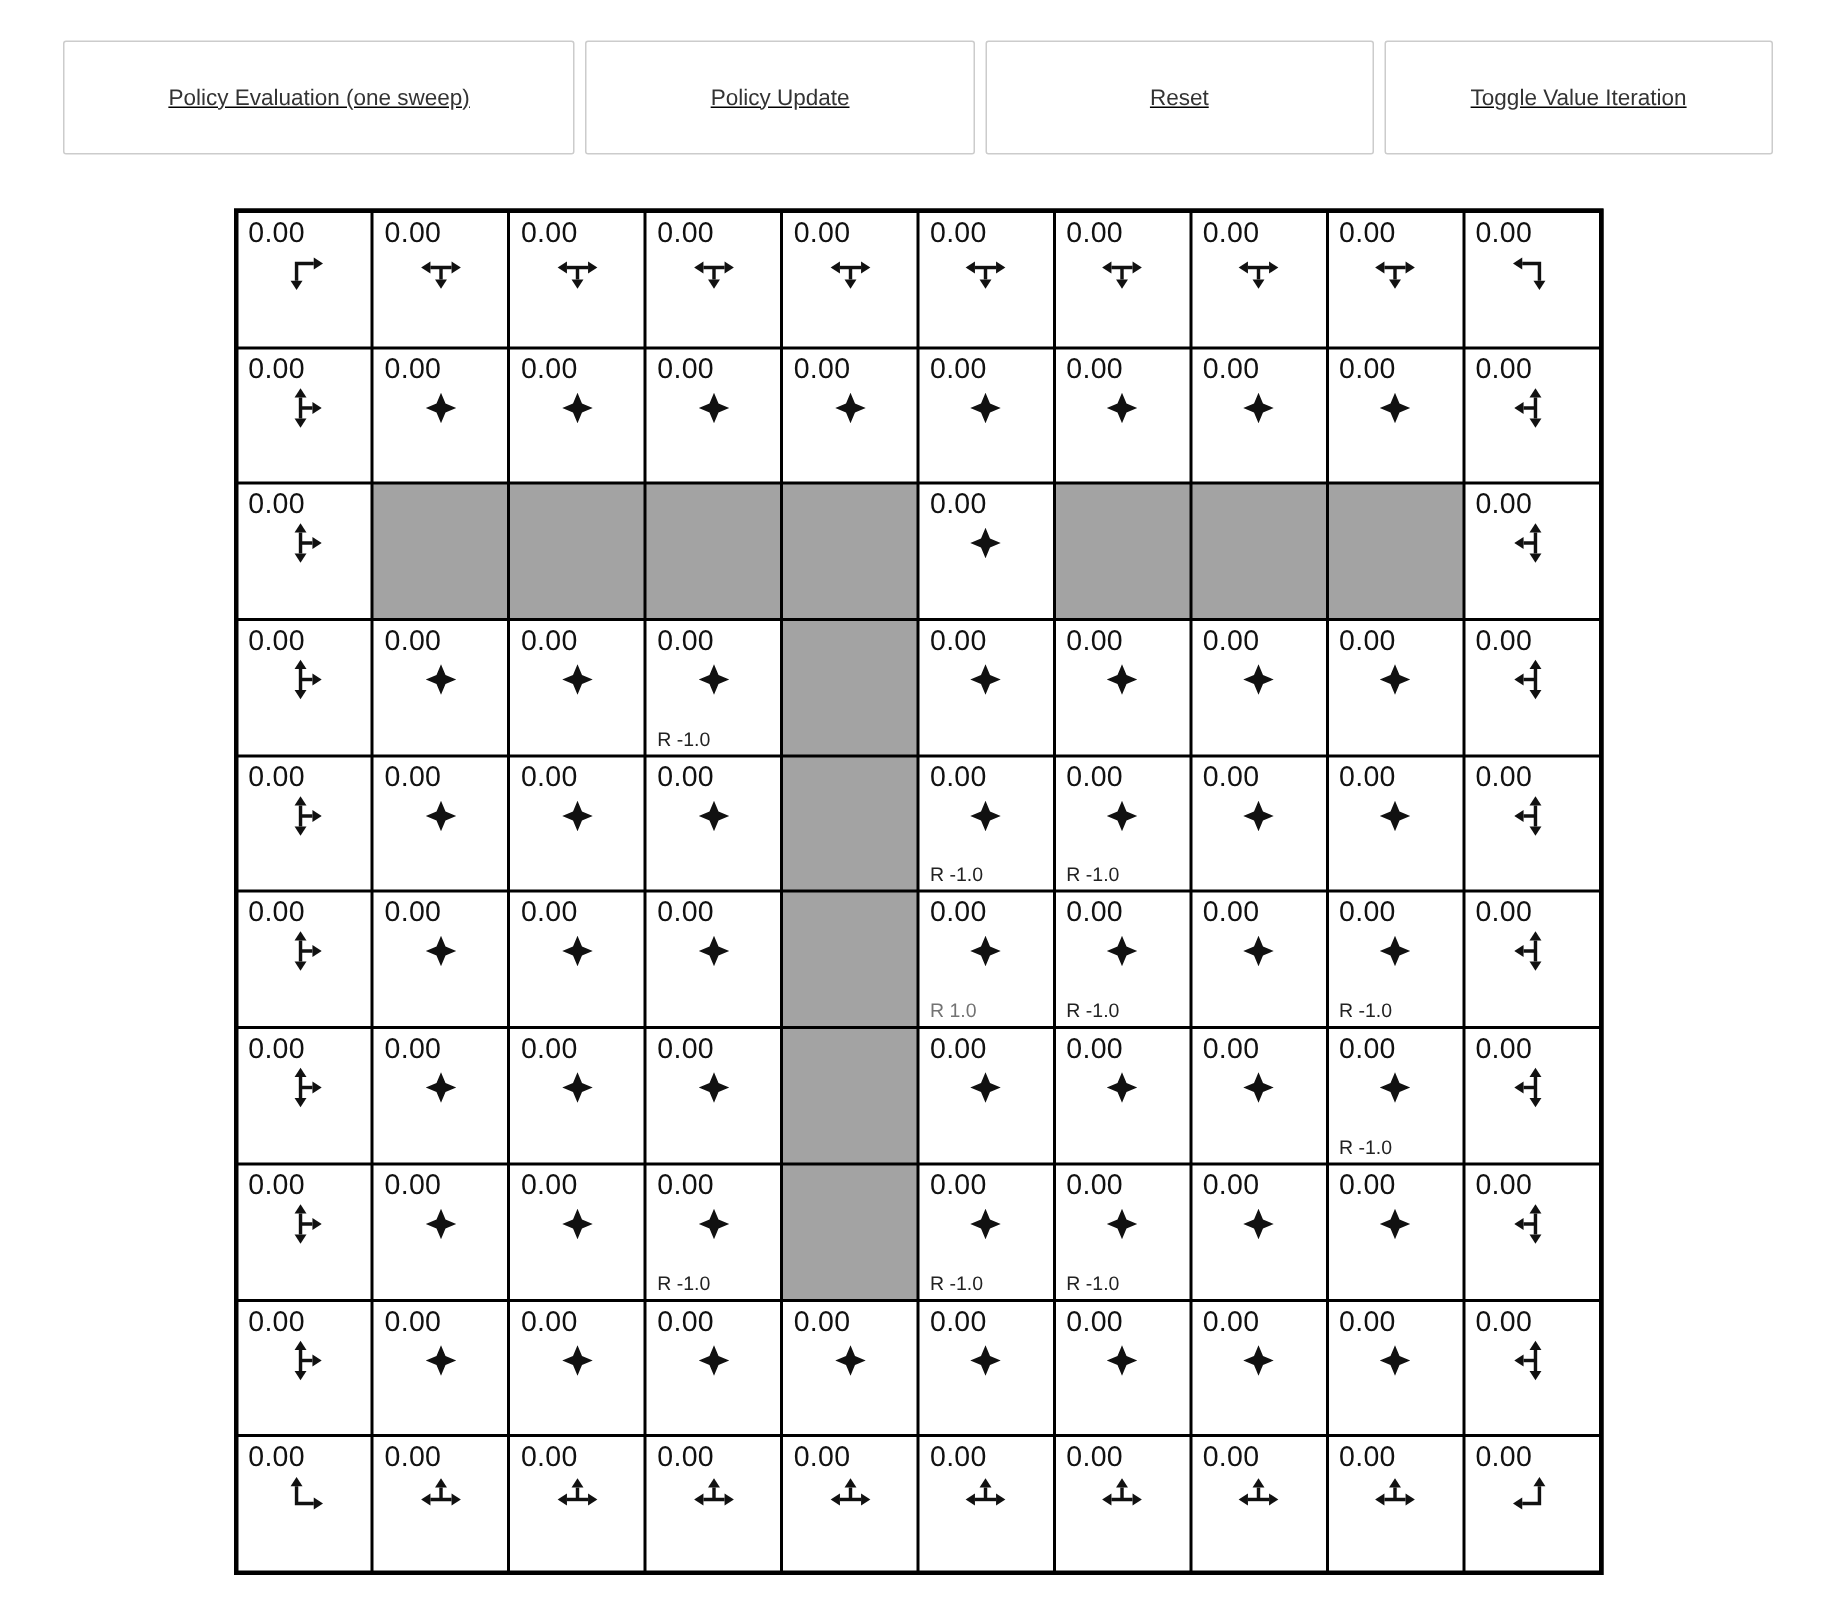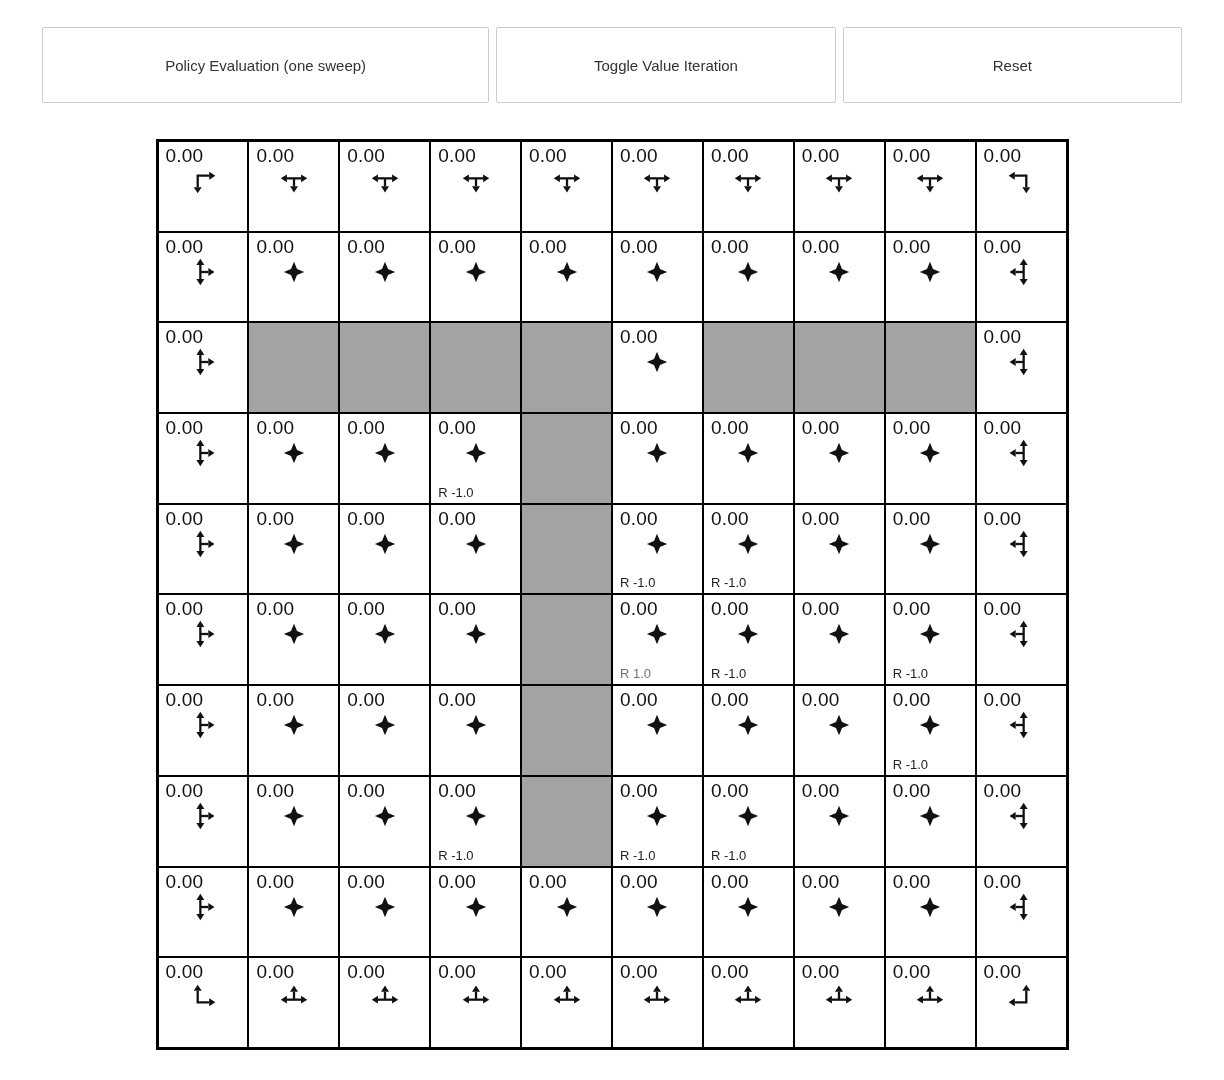--- a/index.html
+++ b/index.html
@@ -3,21 +3,21 @@
 <meta charset="utf-8">
 <style>
   html,body{margin:0;padding:0;background:#ffffff;}
   body{
     width:1224px;height:1080px;overflow:hidden;
     font-family:"Liberation Sans", sans-serif;
     -webkit-font-smoothing:antialiased;
   }
   .toolbar{
     display:flex;gap:7px;
-    margin:27px 42px 0 42px;height:76px;
+    margin:27px 42px 0 42px;height:76px;text-decoration:underline;
   }
   .toolbar button{
     background:#ffffff;border:1px solid #cccccc;border-radius:2px;
     font-family:"Liberation Sans", sans-serif;
     font-size:15px;color:#333333;cursor:pointer;
     flex:1 1 0;padding:0;
   }
   .toolbar button.wide{flex:1.32 1 0;}
   .grid{
     width:913px;height:911px;
@@ -43,22 +43,23 @@
   .cell .reward{
     position:absolute;bottom:3px;left:7px;
     font-size:13px;color:#222222;
   }
 </style>
 </head>
 <body>
 
 <div class="toolbar">
   <button class="wide">Policy Evaluation (one sweep)</button>
+  <button>Policy Update</button>
+  <button>Reset</button>
   <button>Toggle Value Iteration</button>
-  <button>Reset</button>
 </div>
 
 <div class="grid" id="grid" style="background: rgb(0, 0, 0); border-color: rgb(0, 0, 0);">
     <div class="cell">
       <div class="value" style="color: rgb(17, 17, 17);">0.00</div>
       <div class="arrow"><svg viewBox="0 0 34 34" width="30" height="30">
           <polyline points="11,24 11,11 24,11" fill="none" stroke="#111111" stroke-width="2.6"></polyline>
           <polygon points="24,6.5 24,15.5 31,11" fill="#111111"></polygon>
           <polygon points="6.5,24 15.5,24 11,31" fill="#111111"></polygon>
         </svg></div>

